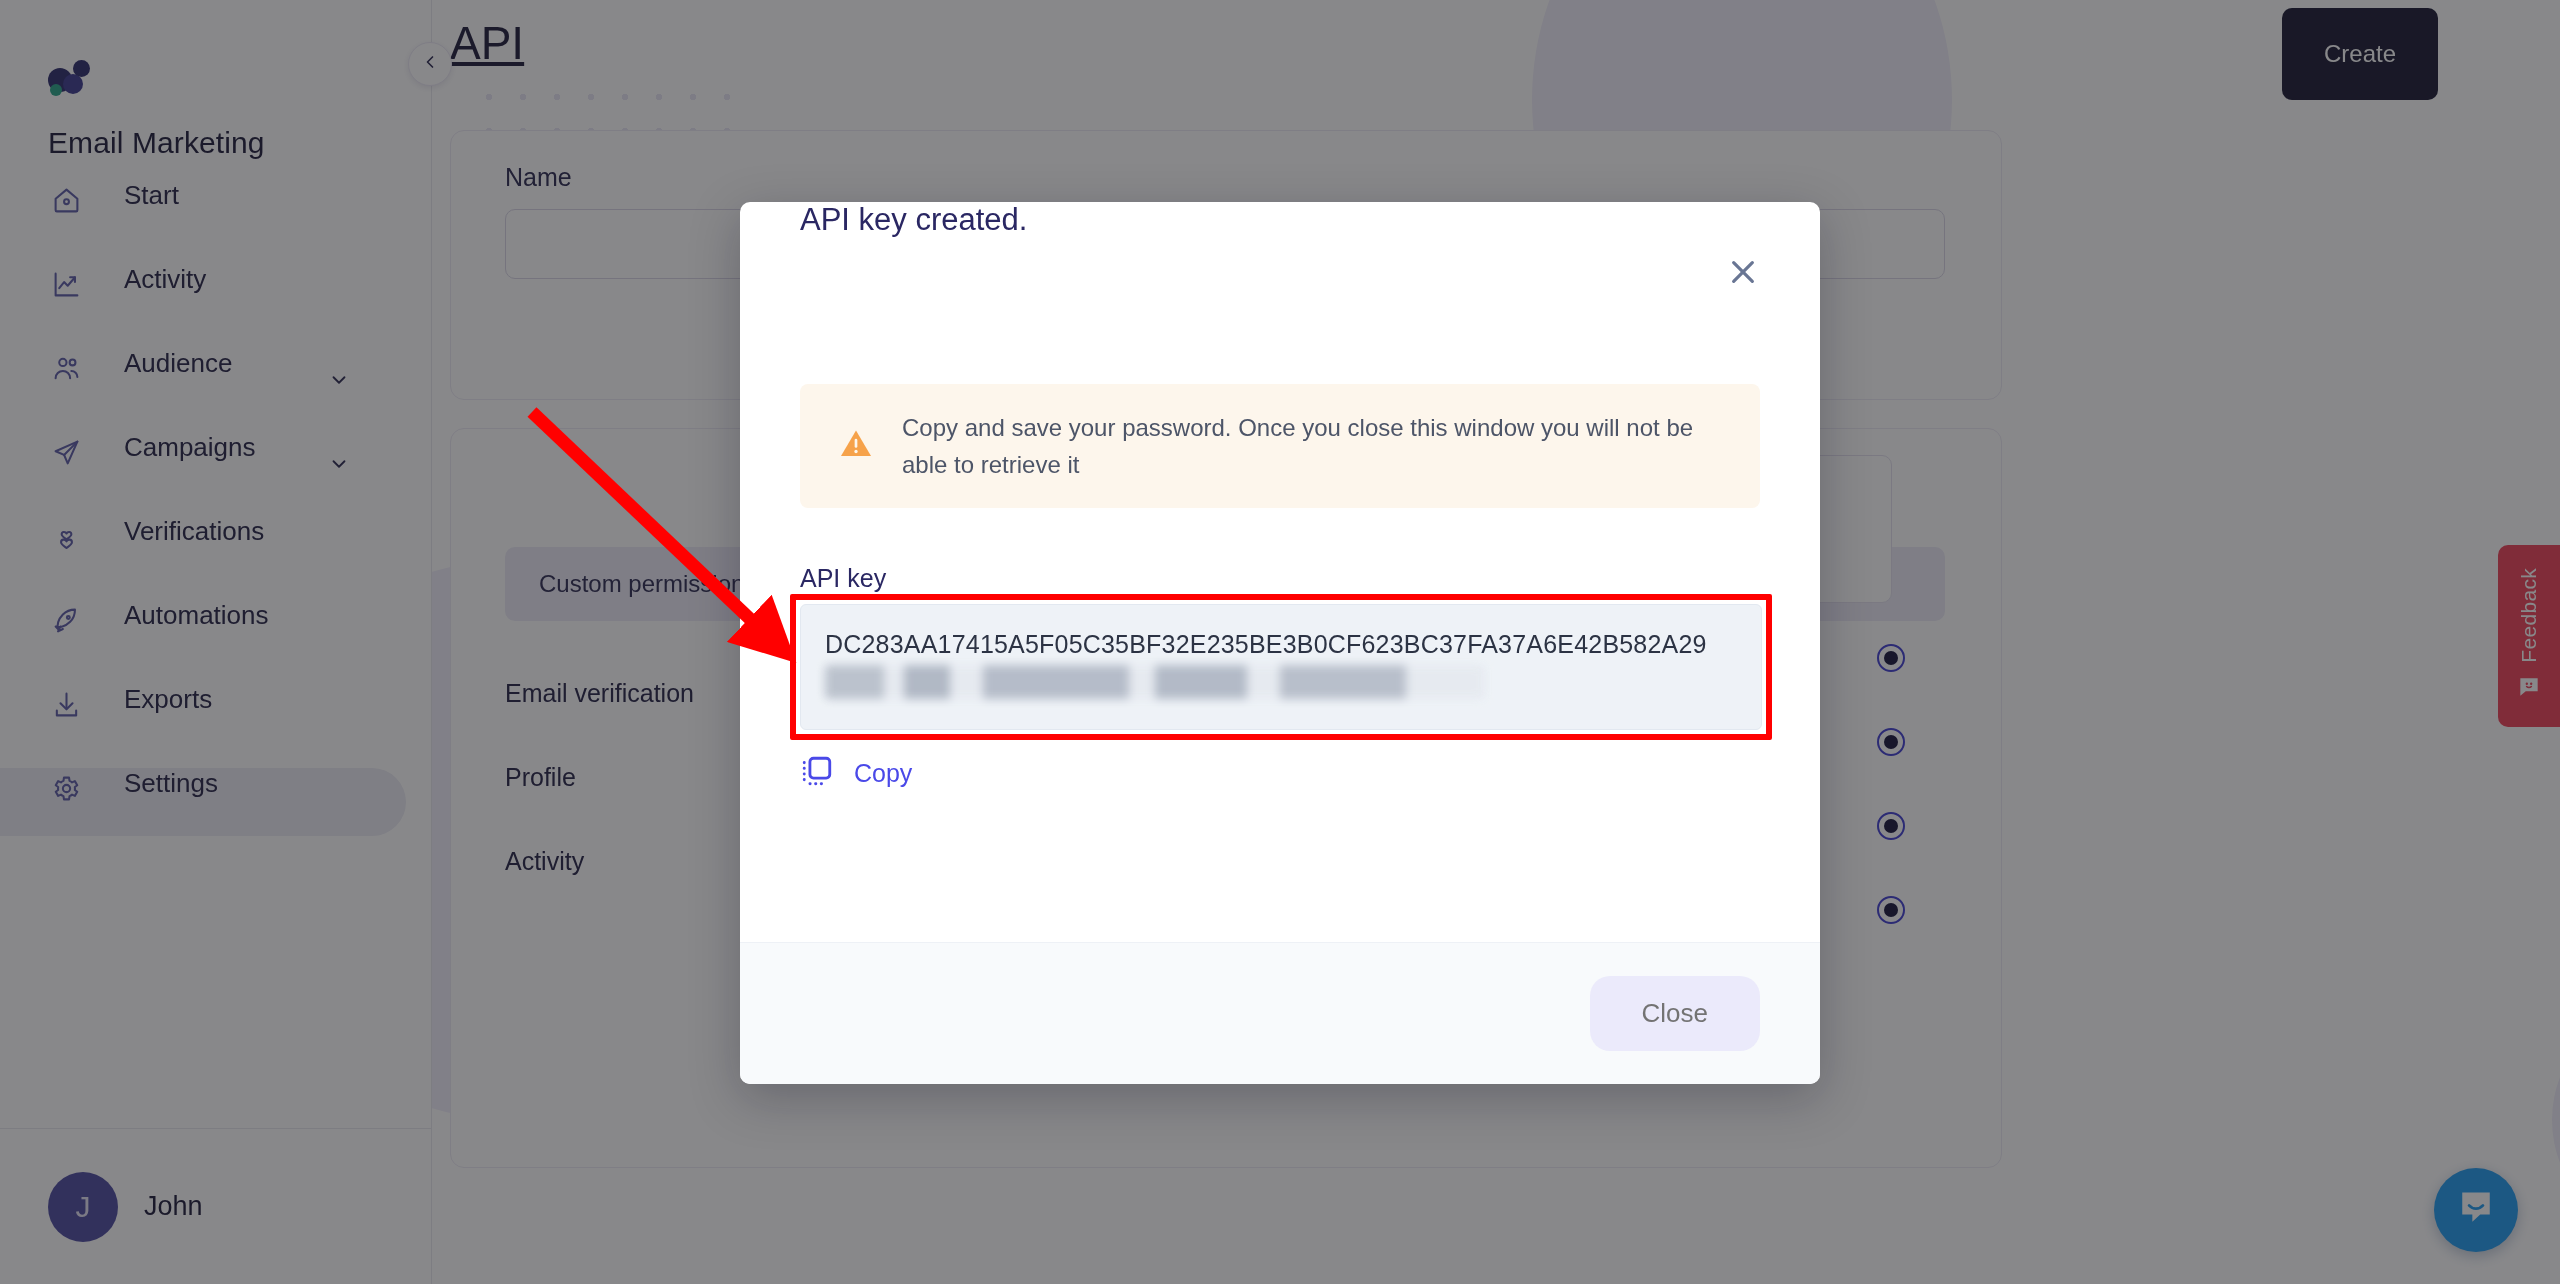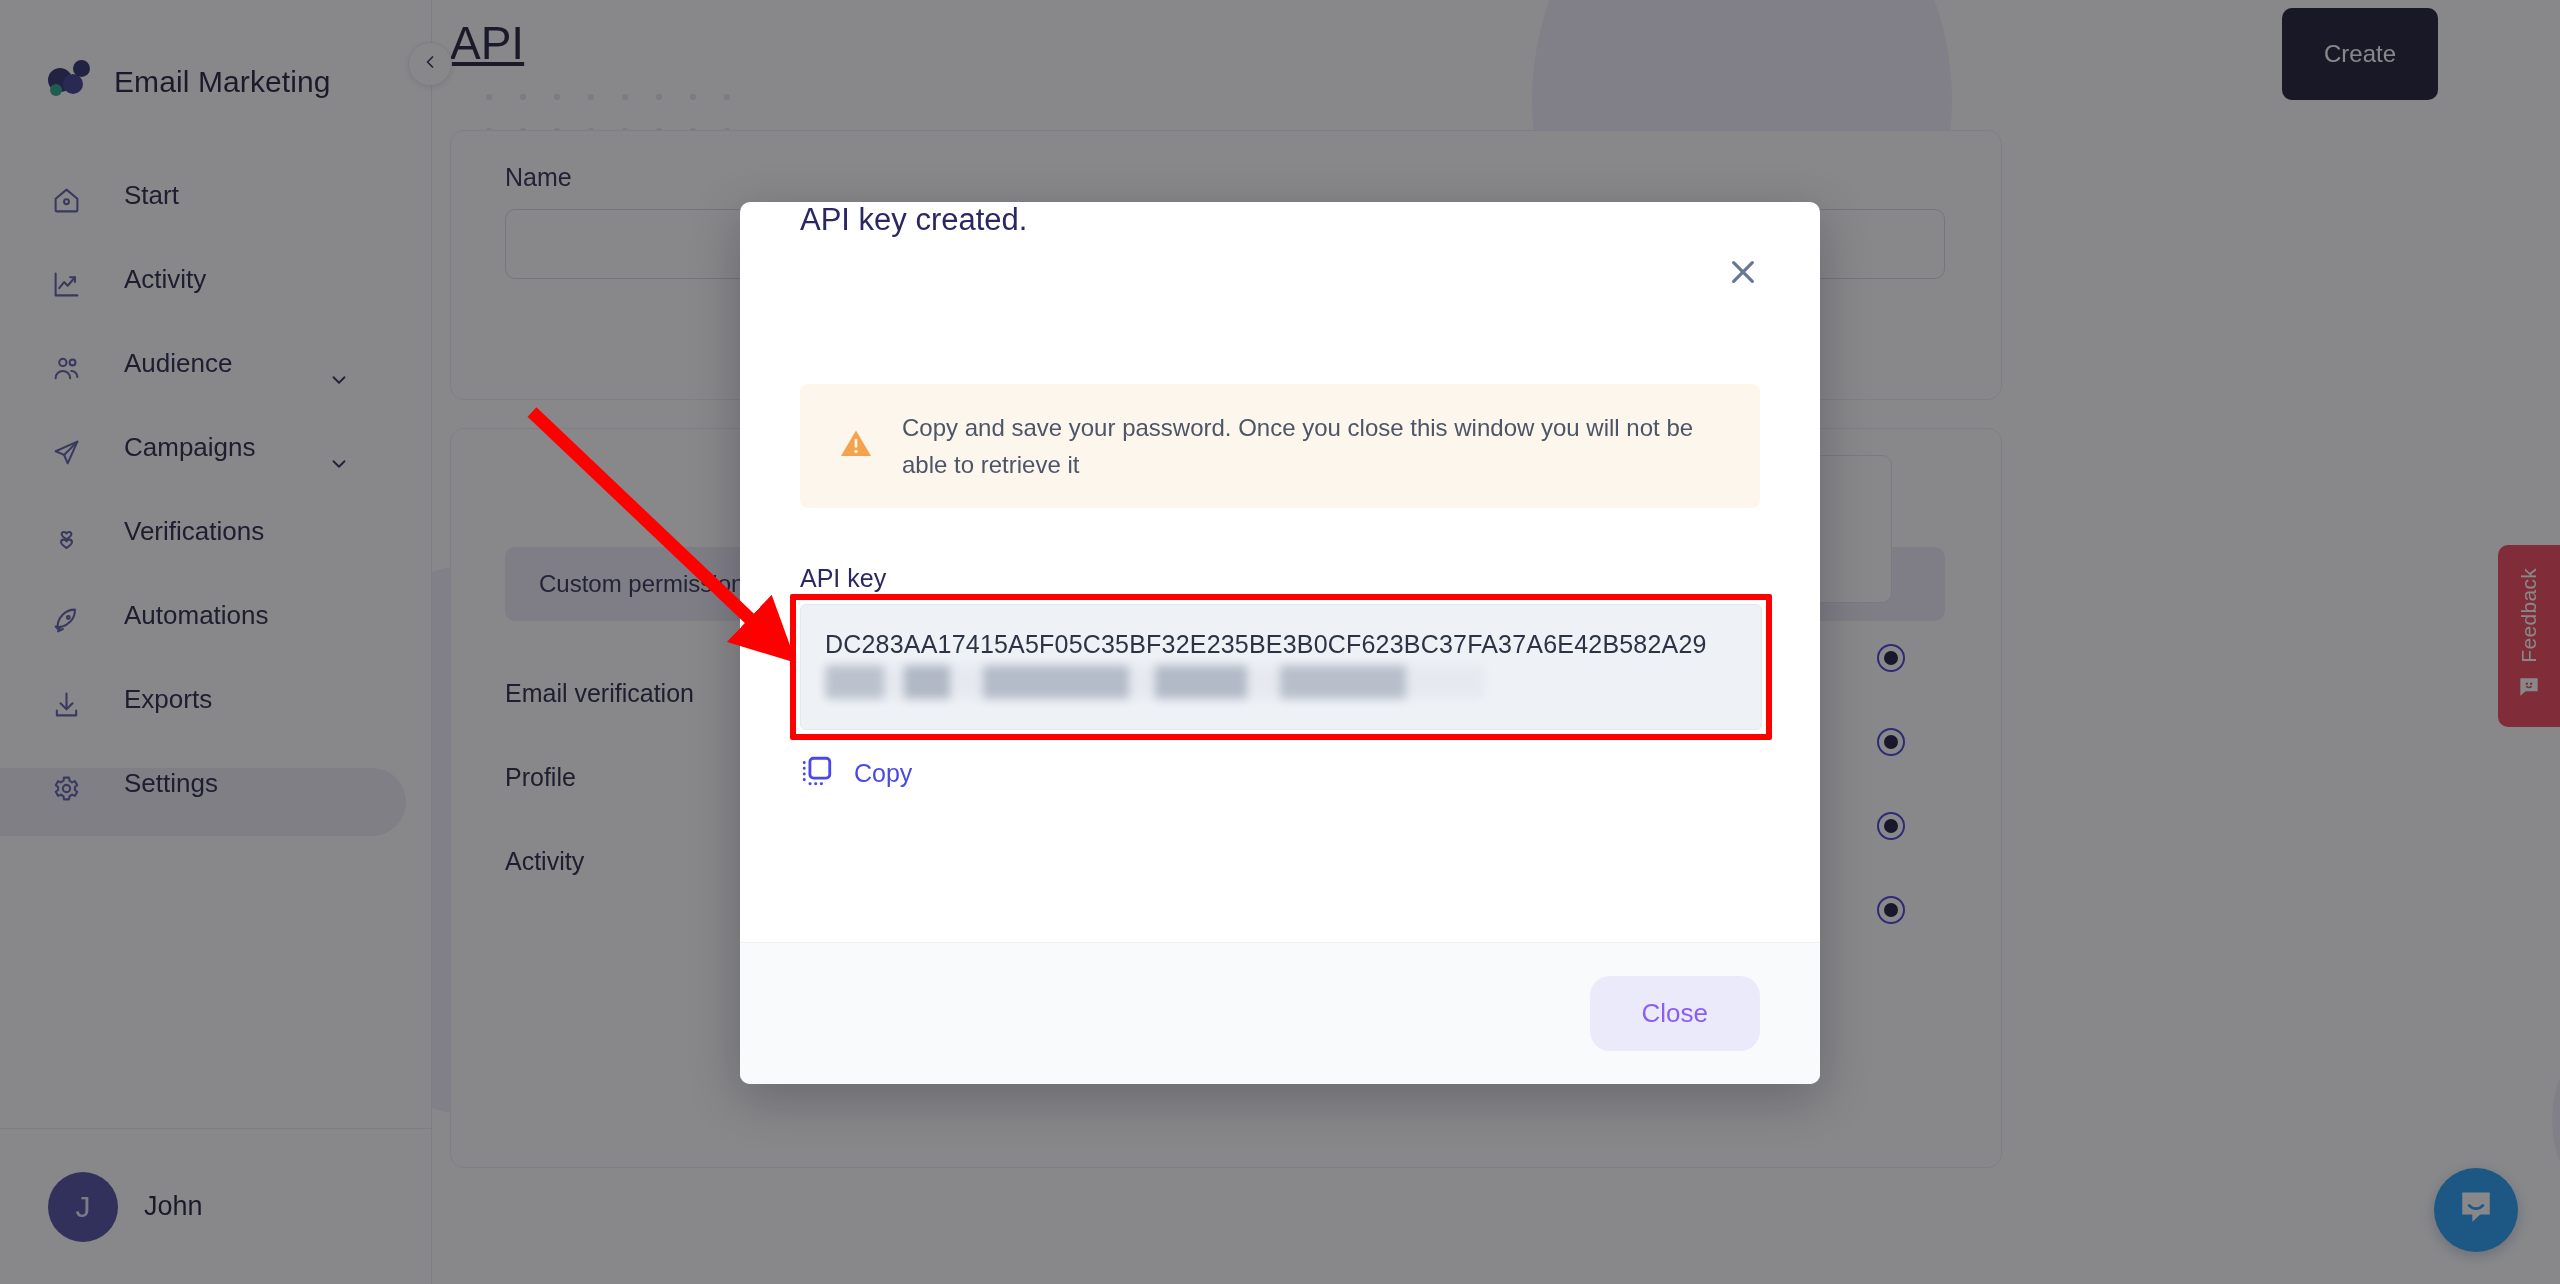--- a/index.html
+++ b/index.html
@@ -18,21 +18,21 @@
 
   
   #sidebar {
     position: absolute; left: 0; top: 0;
     width: 432px; height: 1284px;
     background: #ffffff;
     border-right: 1px solid #e8e8ee;
   }
   #brand {
     position: absolute; left: 48px; top: 60px;
-    display: flex; align-items: center; gap: 22px;
+    display: flex; gap: 22px; flex-direction: column;
   }
   .logo-wrap { position: relative; width: 44px; height: 44px; }
   .logo-dot { position: absolute; border-radius: 50%; }
   .ld1 { width: 24px; height: 24px; background: #2b2a6b; left: 0px;  top: 8px; }
   .ld2 { width: 20px; height: 20px; background: #3b3a8f; left: 15px; top: 14px; }
   .ld3 { width: 17px; height: 17px; background: #2b2a6b; left: 25px; top: 0px; }
   .ld4 { width: 12px; height: 12px; background: #27a387; left: 2px;  top: 24px; }
   #brand-title {
     font-size: 30px; color: #1d1b3a; font-weight: 400; letter-spacing: .1px;
   }
@@ -236,21 +236,21 @@
   }
   #copy-label { font-size: 25px; color: #4a49e8; }
 
   #modal-foot {
     flex: 0 0 142px; border-top: 1px solid #eef1f6;
     background: #f8fafc;
     display: flex; align-items: center; justify-content: flex-end;
     padding-right: 60px; border-radius: 0 0 10px 10px;
   }
   #close-btn {
-    background: #ebeafb; color: #8b5cf6; border: none;
+    background: #ebeafb; color: #737373; border: none;
     font-size: 26px; padding: 22px 52px; border-radius: 20px;
   }
 
   
   #arrow-svg {
     position: absolute; left: 0; top: 0; width: 2560px; height: 1284px;
     z-index: 80; pointer-events: none;
   }
 </style>
 </head>

